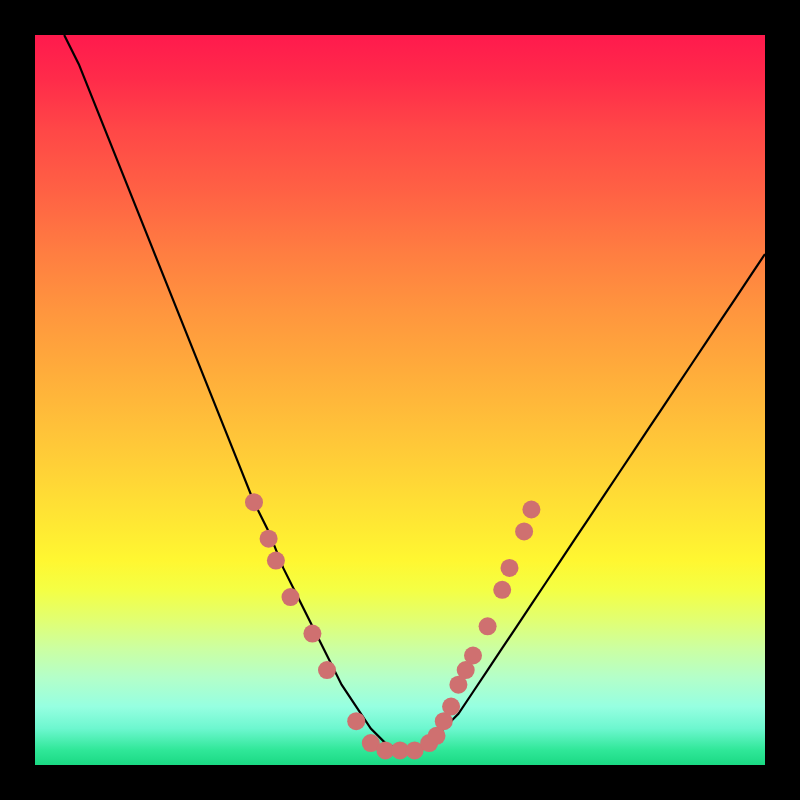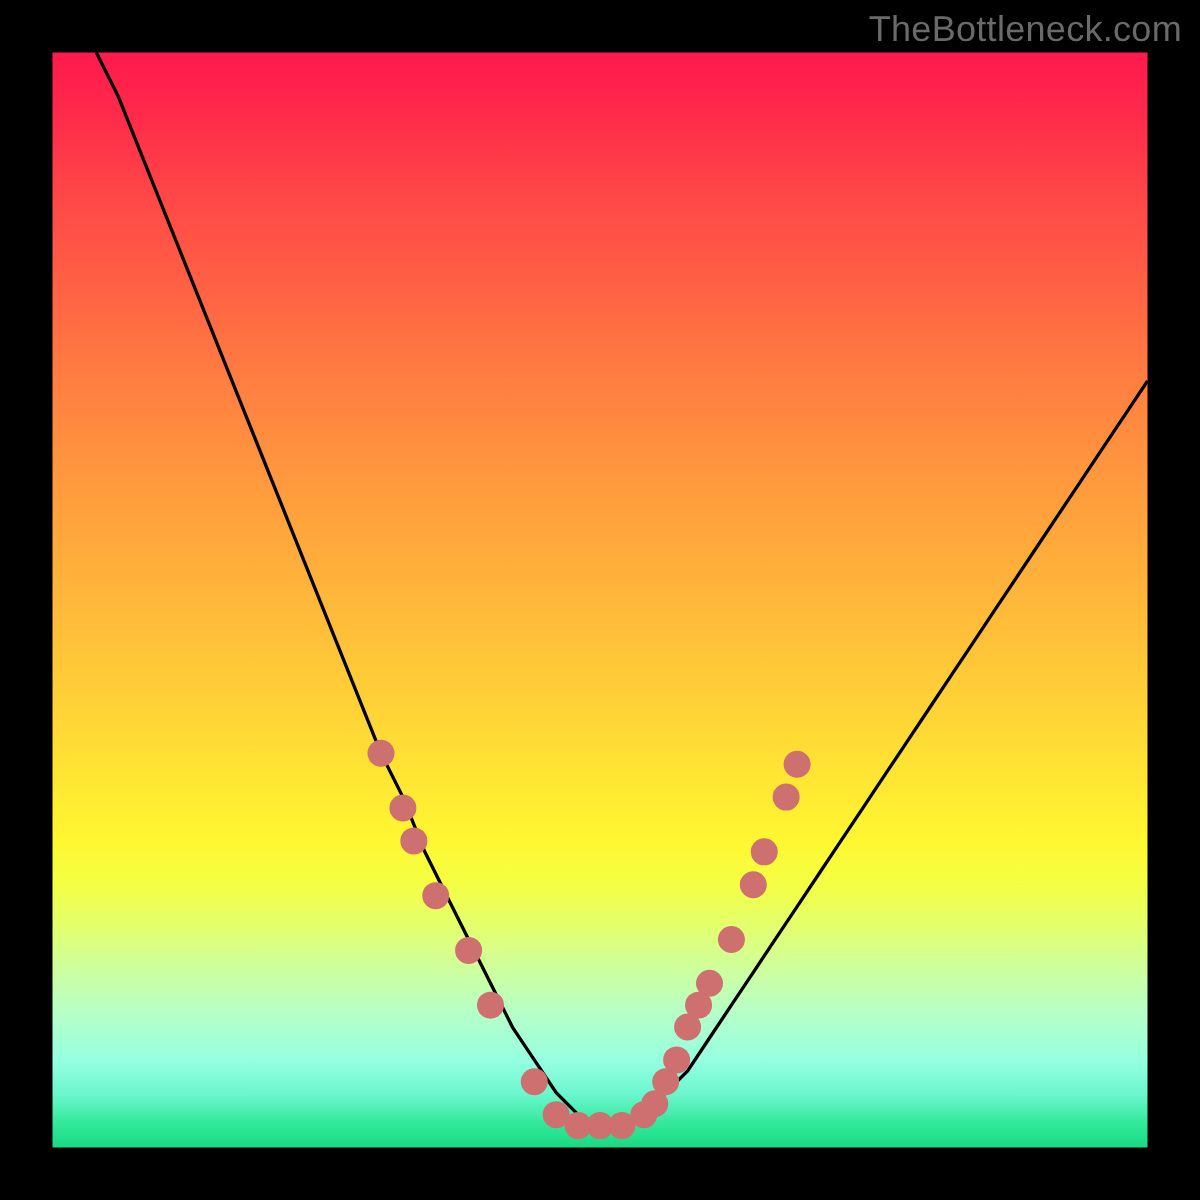--- a/index.html
+++ b/index.html
@@ -94,14 +94,13 @@
         <circle cx="430.7" cy="635.1" r="9" fill="#cf7070"></circle>
         <circle cx="438.0" cy="620.5" r="9" fill="#cf7070"></circle>
         <circle cx="452.6" cy="591.3" r="9" fill="#cf7070"></circle>
         <circle cx="467.2" cy="554.8" r="9" fill="#cf7070"></circle>
         <circle cx="474.5" cy="532.9" r="9" fill="#cf7070"></circle>
         <circle cx="489.1" cy="496.4" r="9" fill="#cf7070"></circle>
         <circle cx="496.4" cy="474.5" r="9" fill="#cf7070"></circle>
       </g>
   </svg>
 
-  <div class="watermark">TheBottleneck.com</div>
 </div>
 
 </body></html>

